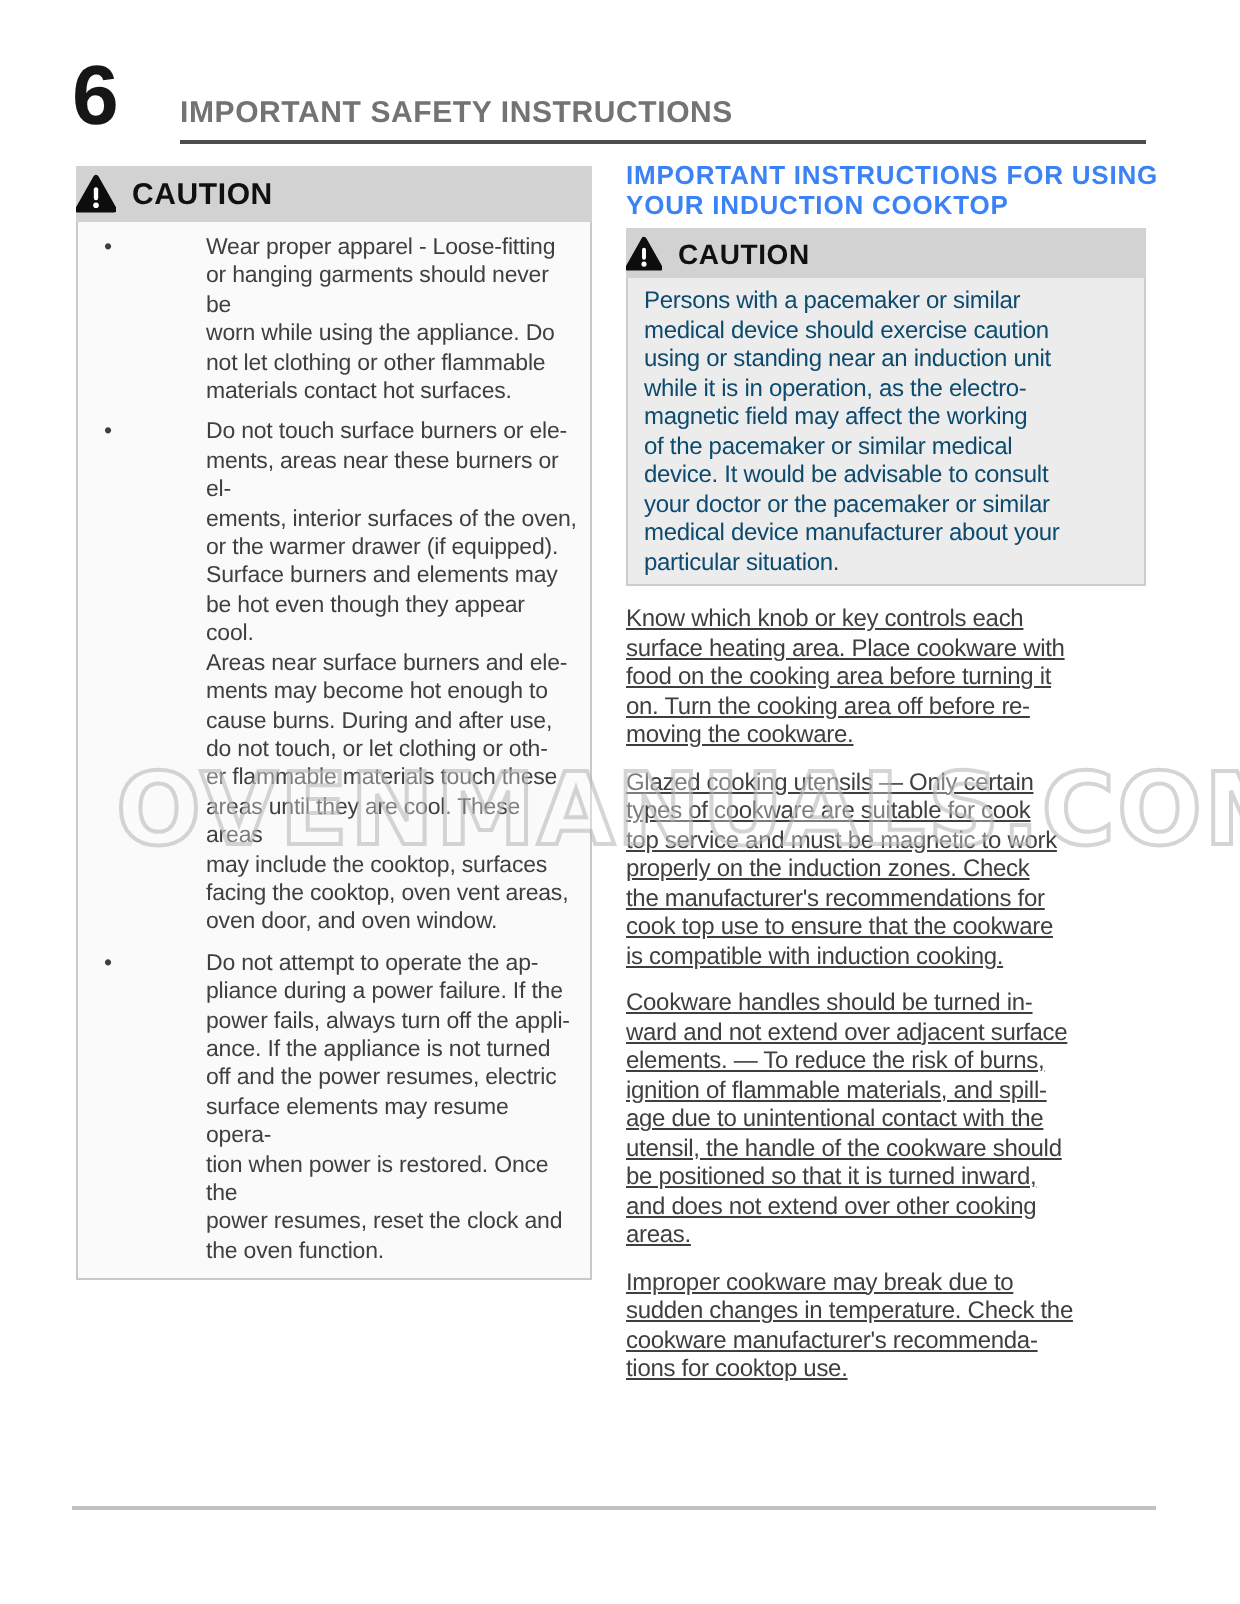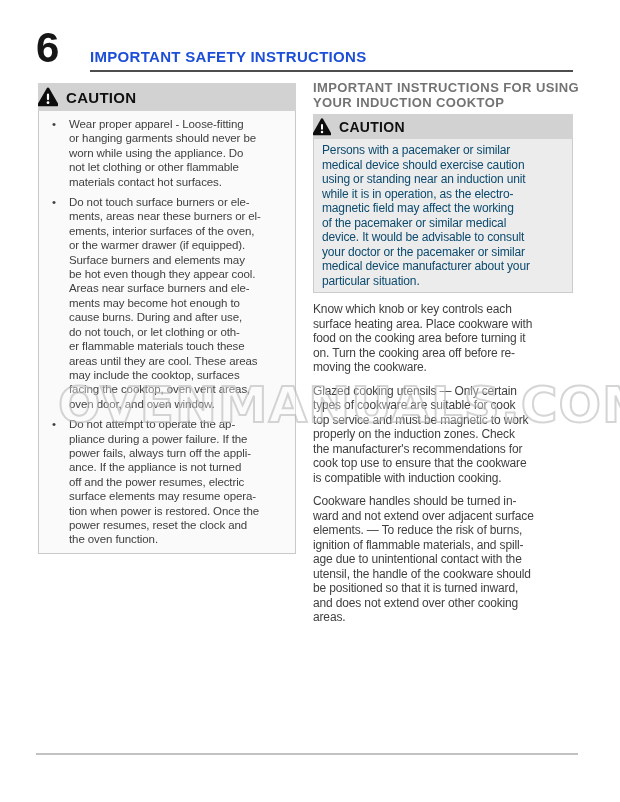--- a/index.html
+++ b/index.html
@@ -7,21 +7,21 @@
     position:relative;width:620px;height:802px;background:#ffffff;overflow:hidden;
     font-family:"Liberation Sans","DejaVu Sans",sans-serif;color:#3f3f3f;
   }
   
   .page-number{
     position:absolute;left:36px;top:24px;font-size:42px;font-weight:800;
     color:#161616;letter-spacing:-1px;
   }
   .header-title{
     position:absolute;left:90px;top:48px;font-size:15px;font-weight:700;
-    color:#1d4ed8;letter-spacing:.3px;
+    color:#737373;letter-spacing:.3px;
   }
   .header-rule{
     position:absolute;left:90px;top:70px;width:483px;height:2px;background:#4d4d4d;
   }
   
   .caution-band{
     display:flex;align-items:center;gap:8px;background:#d2d2d2;
     box-sizing:border-box;
   }
   .caution-label{font-weight:700;color:#101010;letter-spacing:.3px;}
@@ -34,39 +34,39 @@
     background:#fafafa;border:1px solid #c9c9c9;border-top:none;
     padding:6px 6px 6px 0;box-sizing:border-box;
   }
   .bullet-item{display:flex;margin-bottom:6px;}
   .bullet-item:last-child{margin-bottom:0;}
   .bullet-marker{
     flex:0 0 30px;text-align:center;font-size:11.5px;line-height:14.4px;color:#3f3f3f;
   }
   .bullet-text{
     flex:1;font-size:11.5px;line-height:14.4px;letter-spacing:-.1px;
-    white-space:pre-line;color:#3f3f3f;
+    white-space:pre-line;color:#3f3f3f;margin-left:34px;
   }
   
   .right-col{position:absolute;left:313px;top:80px;width:285px;}
   .section-heading{
-    font-size:13px;font-weight:700;line-height:15px;color:#737373;
+    font-size:13px;font-weight:700;line-height:15px;color:#3b82f6;
     letter-spacing:.4px;white-space:pre-line;
   }
   .right-caution{width:260px;margin-top:4px;box-sizing:border-box;}
   .right-caution .caution-band{height:25px;}
   .right-caution .caution-label{font-size:14px;}
   .right-caution-body{
     background:#ececec;border:1px solid #cccccc;border-top:none;
     padding:4px 6px 4px 8px;font-size:12px;line-height:14.5px;
     letter-spacing:-.15px;white-space:pre-line;color:#0c4a6e;box-sizing:border-box;
   }
   .para{
     margin-top:9px;font-size:12px;line-height:14.5px;letter-spacing:-.15px;
-    white-space:pre-line;color:#3f3f3f;
+    white-space:pre-line;color:#3f3f3f;text-decoration:underline;
   }
   
   .watermark{
     position:absolute;left:58px;top:376px;z-index:5;pointer-events:none;
     font-size:50px;font-weight:700;letter-spacing:1px;
     color:rgba(255,255,255,.32);
     -webkit-text-stroke:2px rgba(178,178,178,.55);
     font-family:"DejaVu Sans","Liberation Sans",sans-serif;white-space:nowrap;
   }
   .footer-rule{
@@ -172,19 +172,23 @@
 is compatible with induction cooking.</div>
     <div class="para">Cookware handles should be turned in-
 ward and not extend over adjacent surface
 elements. — To reduce the risk of burns,
 ignition of flammable materials, and spill-
 age due to unintentional contact with the
 utensil, the handle of the cookware should
 be positioned so that it is turned inward,
 and does not extend over other cooking
 areas.</div>
+    <div class="para">Improper cookware may break due to
+sudden changes in temperature. Check the
+cookware manufacturer's recommenda-
+tions for cooktop use.</div>
   </div>
 
   <div class="watermark">OVENMANUALS.COM</div>
 
   <div class="footer-rule"></div>
 
 </div>
 
 </body></html>

